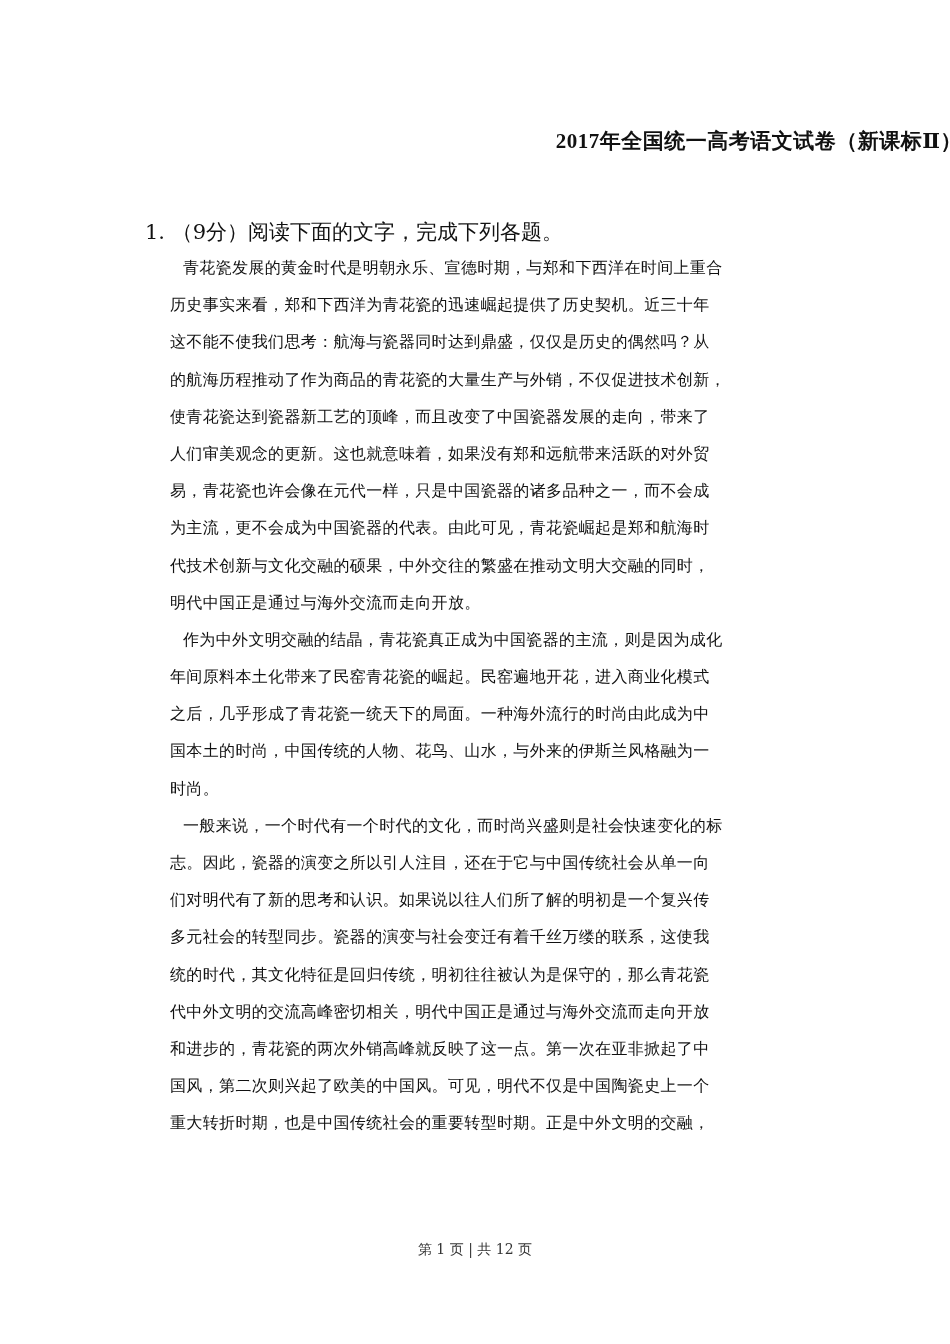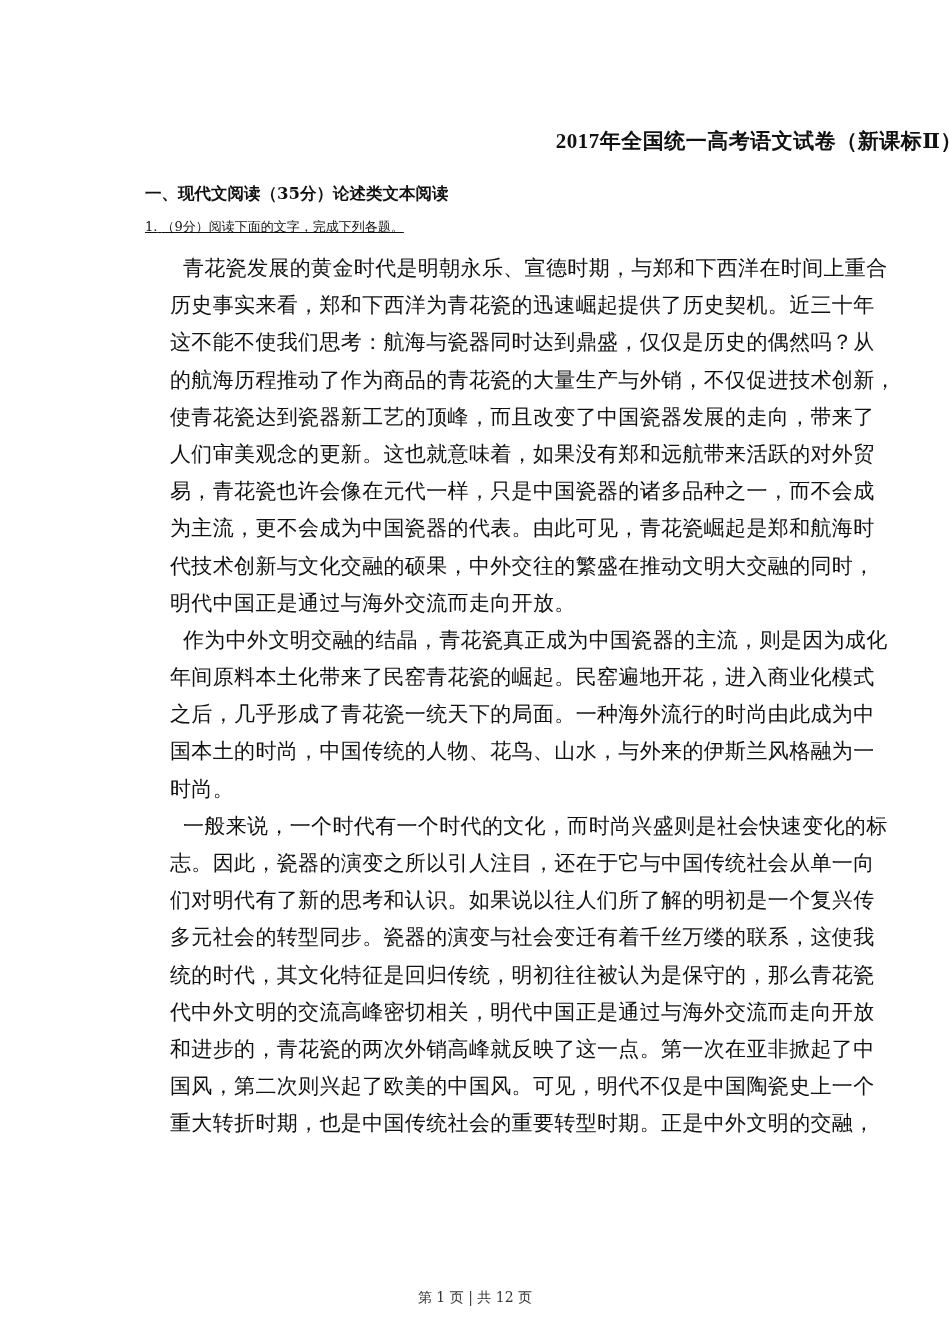--- a/index.html
+++ b/index.html
@@ -13,40 +13,38 @@
     position: absolute; left: 12px; width: 950px; top: 127px;
     text-align: right; font-size: 21px; font-weight: bold; letter-spacing: 0.5px;
     font-family: "Liberation Serif", "DejaVu Serif", serif;
   }
   .section {
     position: absolute; left: 145px; top: 183px;
     font-size: 16.5px; font-weight: bold;
   }
   .question {
     position: absolute; left: 145px; top: 218px;
-    font-size: 13px;
-    text-decoration: underline;
+    font-size: 21px;
   }
   .body-lines { position: absolute; left: 170px; top: 256px; width: 650px; }
   .line {
-    height: 37.2px; line-height: 24px; font-size: 21px;
+    height: 37.2px; line-height: 24px; font-size: 16px;
     white-space: nowrap; letter-spacing: 0.35px;
   }
   .line.indent { padding-left: 13px; }
   .footer {
     position: absolute; left: 0; width: 950px; top: 1241px;
-    text-align: center; font-size: 14px; color: #333; margin-top: 48px;
+    text-align: center; font-size: 14px; color: #333;
   }
 </style>
 </head>
 <body>
 
 <div class="page">
   <div class="title">2017年全国统一高考语文试卷（新课标Ⅱ）</div>
-  <div class="section">一、现代文阅读（35分）论述类文本阅读</div>
   <div class="question">
     <span>1.</span>&nbsp;<span>（9分）阅读下面的文字，完成下列各题。</span>
   </div>
 
   <div class="body-lines">
 
     <div class="line indent">青花瓷发展的黄金时代是明朝永乐、宣德时期，与郑和下西洋在时间上重合</div>
     <div class="line">历史事实来看，郑和下西洋为青花瓷的迅速崛起提供了历史契机。近三十年</div>
     <div class="line">这不能不使我们思考：航海与瓷器同时达到鼎盛，仅仅是历史的偶然吗？从</div>
     <div class="line">的航海历程推动了作为商品的青花瓷的大量生产与外销，不仅促进技术创新，</div>

